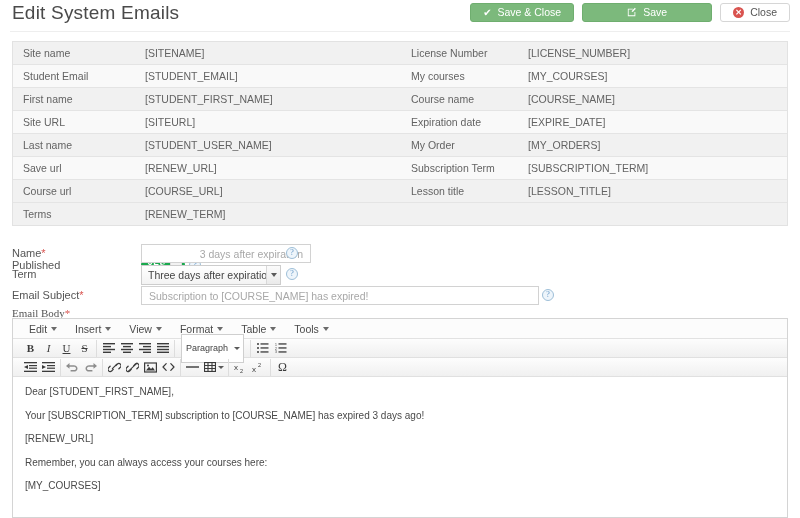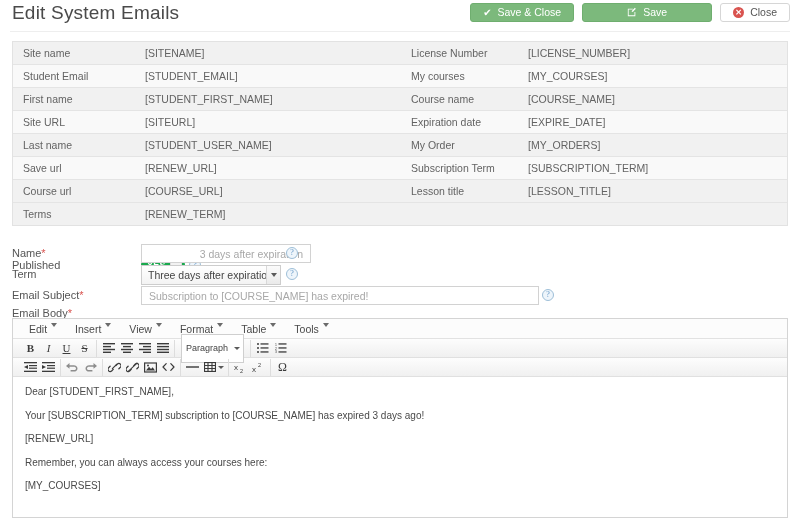--- a/index.html
+++ b/index.html
@@ -228,21 +228,21 @@
     display: flex;
     align-items: center;
     padding-left: 8px;
     gap: 2px;
   }
   .menu-item {
     font-size: 10.5px;
     color: #4a4a4a;
     padding: 2px 8px;
     display: flex;
-    align-items: flex-start;
+    align-items: center;
     gap: 4px;
     cursor: pointer;
   }
   .menu-item .caret {
     width: 0;height: 0;
     border-left: 3px solid transparent;
     border-right: 3px solid transparent;
     border-top: 4px solid #6b6b6b;
   }
 
@@ -425,21 +425,21 @@
 </div>
 
 <div class="form-row" style="top:286px;">
   <div class="lbl">
     <span>Email Subject</span><span class="req">*</span>
   </div>
   <input class="txtinput" style="left: 129px; top: 0px; width: 398px;" placeholder="Subscription to [COURSE_NAME] has expired!">
   <div class="helpicon" style="left:530px; top:3px;">?</div>
 </div>
 
-<div class="form-row" style="top:304px;">
+<div class="form-row" style="top:304px;font-family:Liberation Serif, serif;">
   <div class="lbl">
     <span>Email Body</span><span class="req">*</span>
   </div>
 </div>
 
 <div id="editor">
 
   <div id="menubar">
       <div class="menu-item">
         <span>Edit</span>

